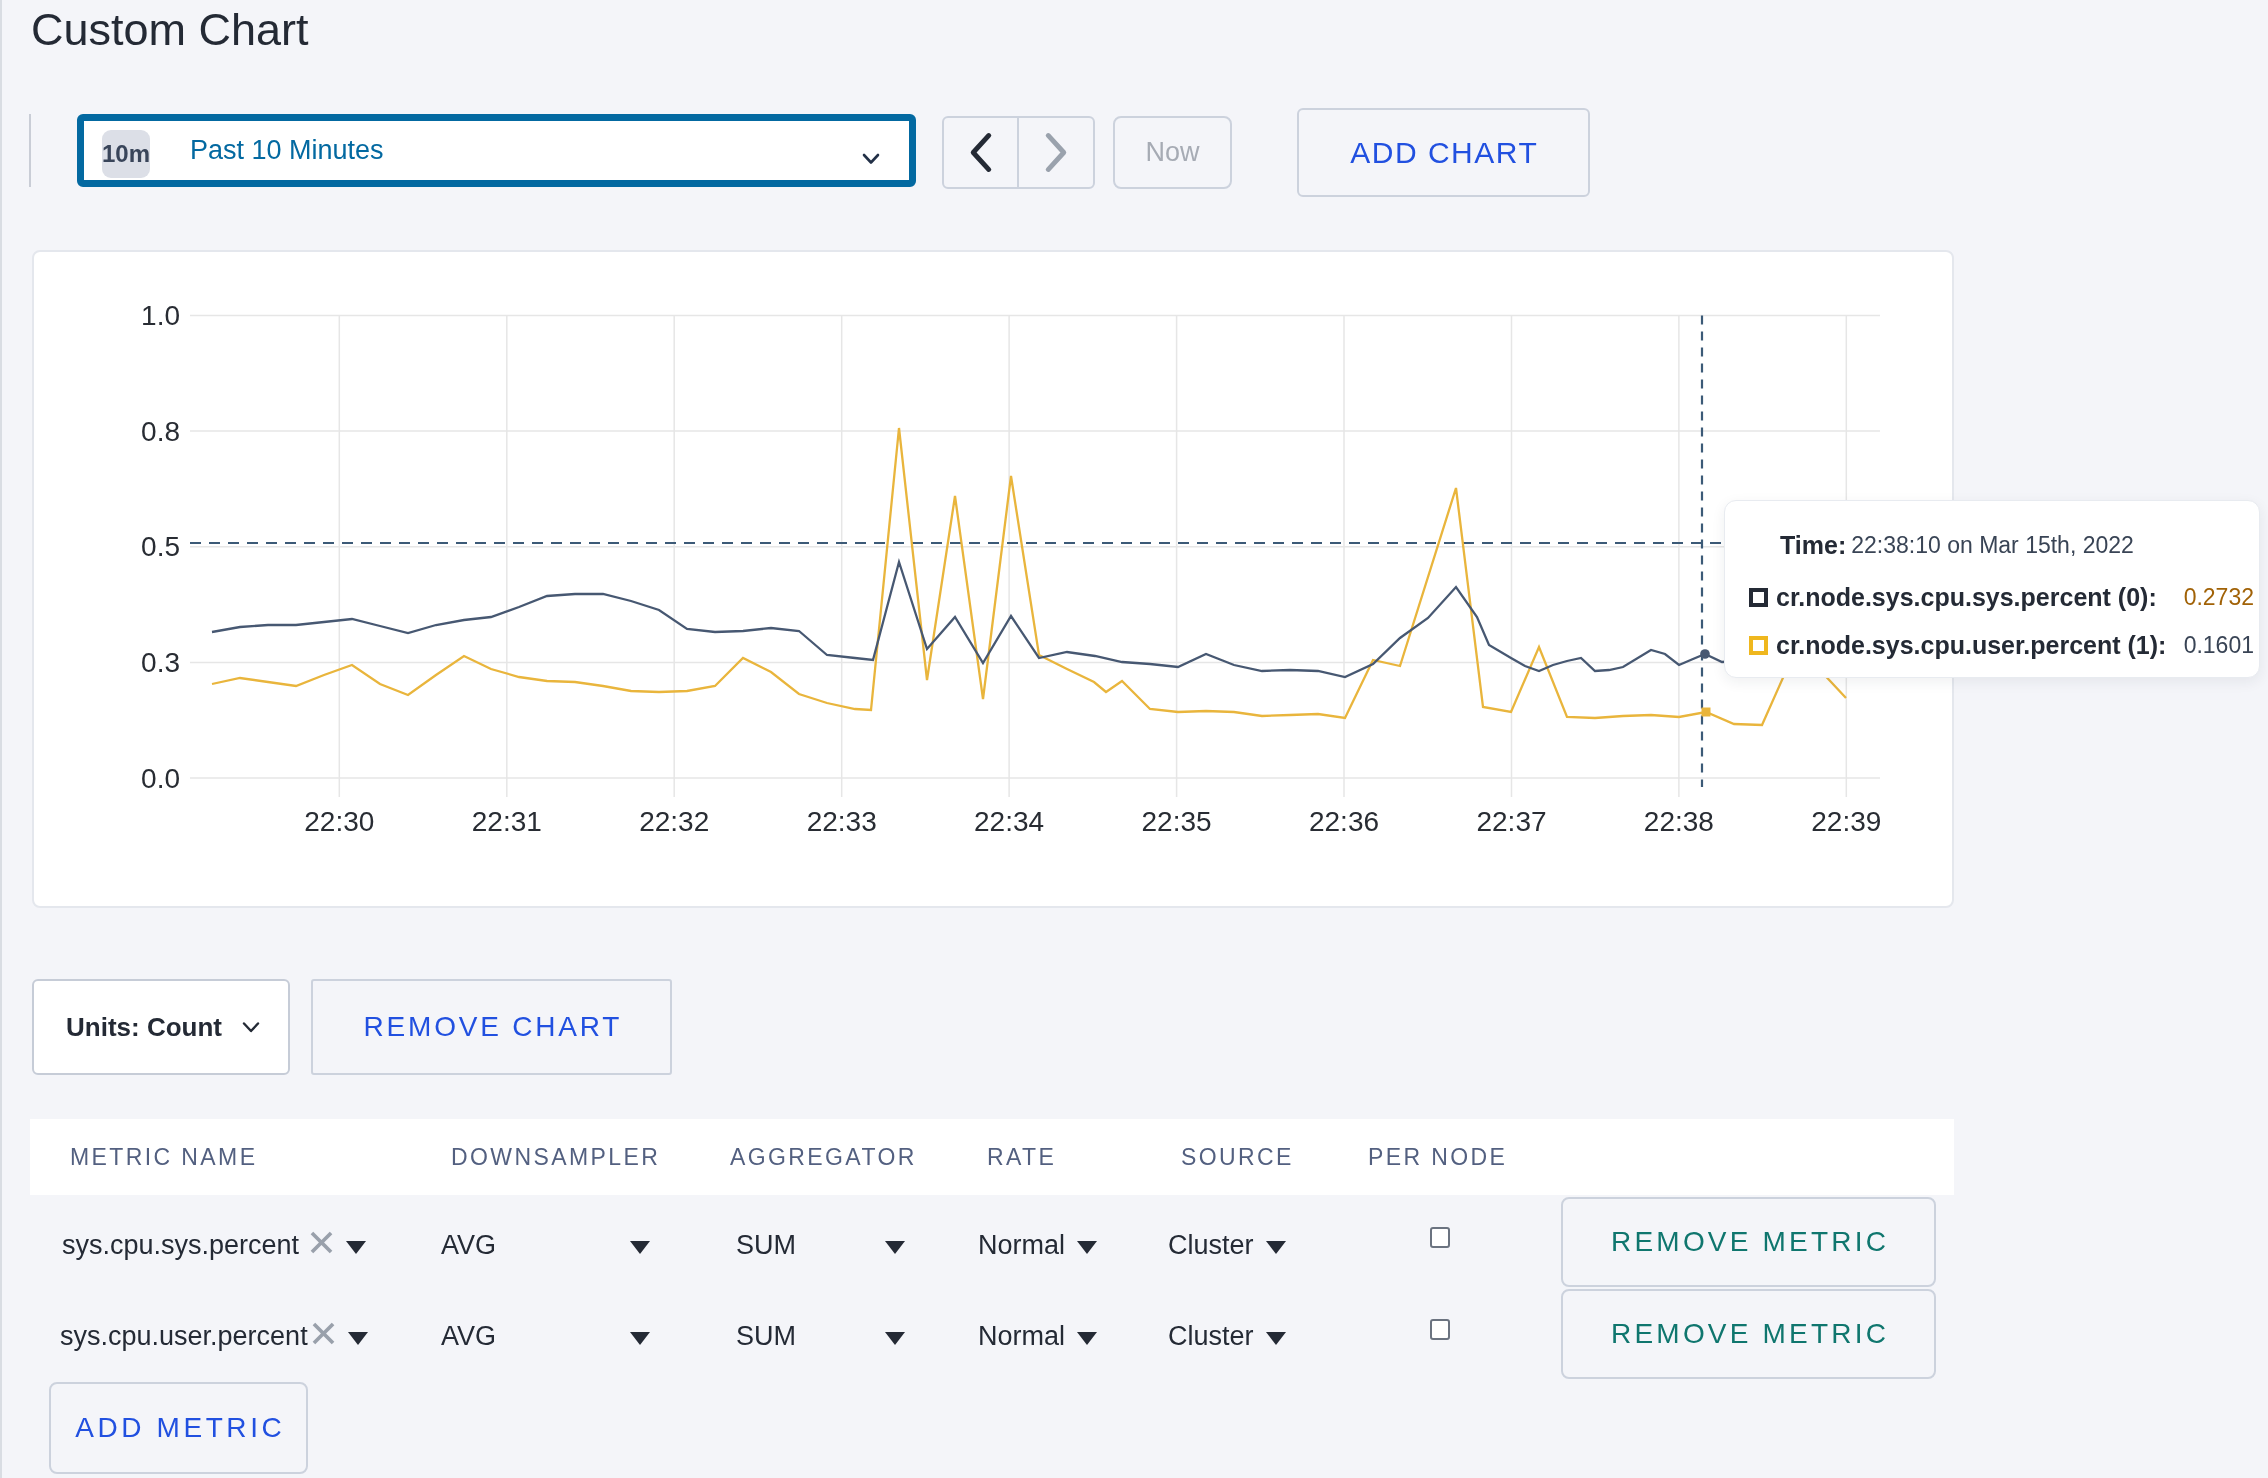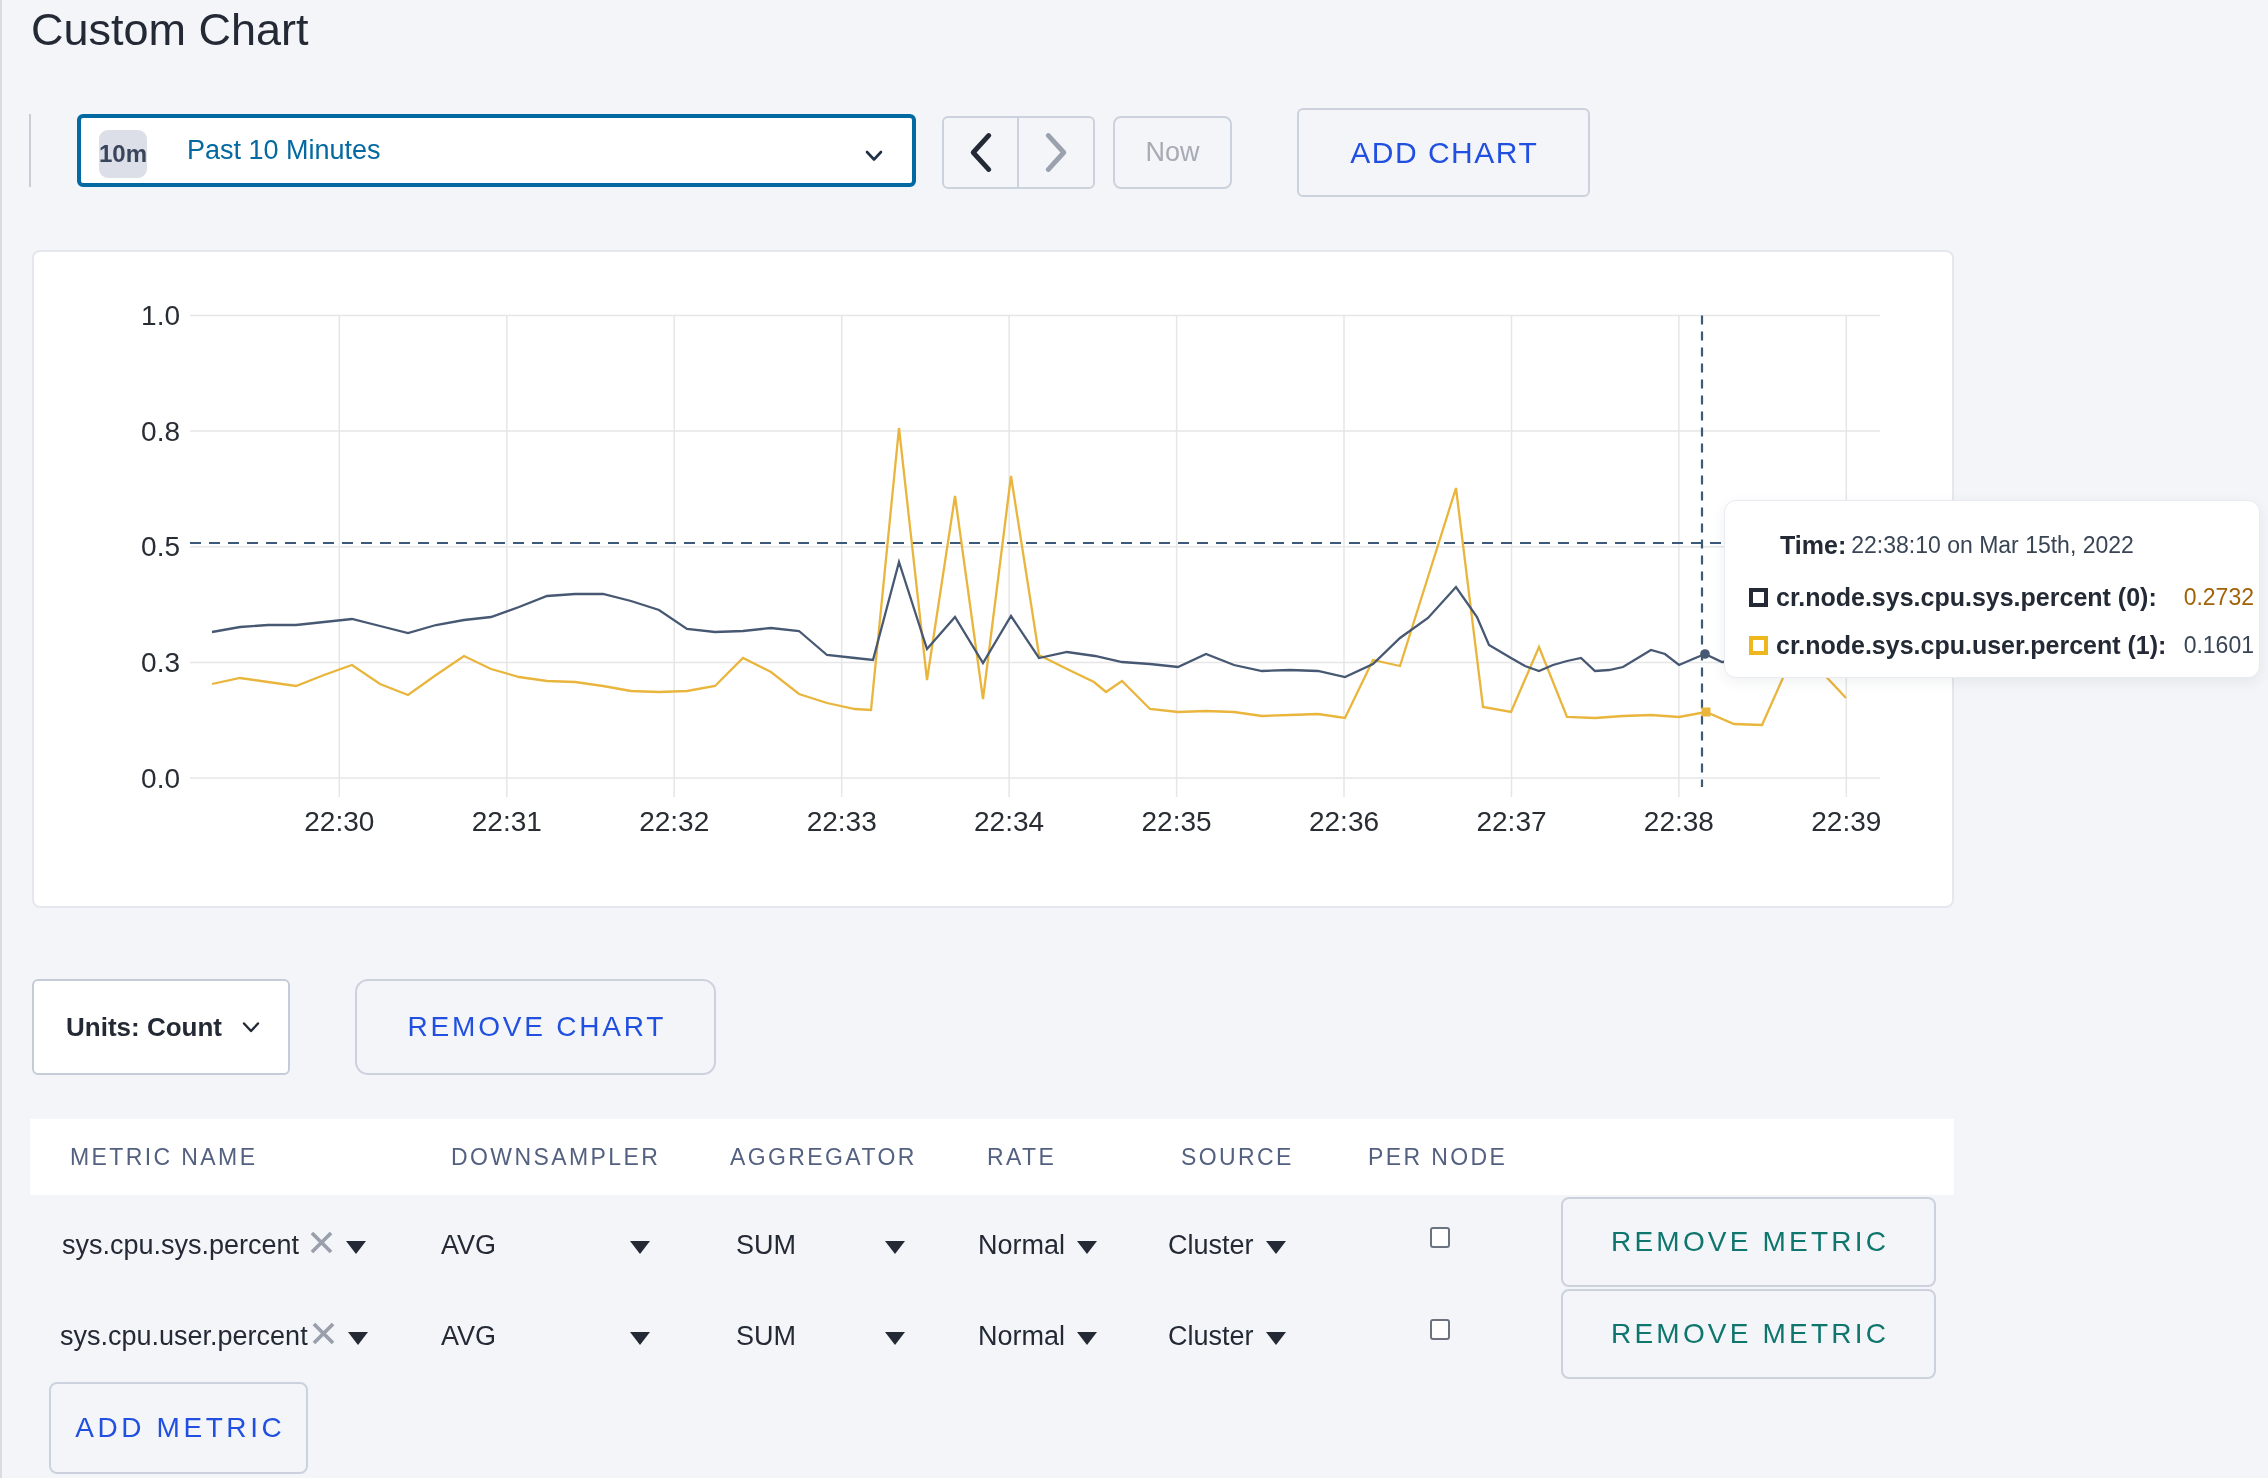--- a/index.html
+++ b/index.html
@@ -13,21 +13,21 @@
 .leftline { position:absolute; left:0; top:0; width:2px; height:1478px; background:#d9dde3; }
 .abs { position:absolute; }
 h1 {
   position:absolute; left:31px; top:4px;
   font-size:45px; font-weight:400; color:#242a35; letter-spacing:0;
 }
 
 .vline { position:absolute; left:29px; top:114px; width:2px; height:73px; background:#c9cdd6; }
 .dd {
   position:absolute; left:77px; top:114px; width:839px; height:73px;
-  background:#fff; border:4px solid #0369a1; border-radius:6px;
+  background:#fff; border:7px solid #0369a1; border-radius:6px;
   display:flex; align-items:center;
 }
 .badge {
   margin-left:18px; margin-top:6px; width:48px; height:48px; background:#dcdfe7; border-radius:9px;
   display:flex; align-items:center; justify-content:center;
   font-size:24px; font-weight:bold; color:#39455a;
 }
 .ddtext { margin-left:40px; font-size:27px; color:#0369a1; }
 .ddchev { position:absolute; right:24px; top:23px; }
 .btn {
@@ -54,21 +54,21 @@
 .ttrow b { font-size:25px; }
 .sq { width:19px; height:19px; border:4px solid #242a35; margin-right:8px; flex:none; }
 .sq.y { border-color:#efb71e; }
 
 .units {
   position:absolute; left:32px; top:979px; width:258px; height:96px;
   background:#fff; border:2px solid #c6ccd7; border-radius:6px;
   display:flex; align-items:center;
   font-size:26px; font-weight:bold; color:#242a35;
 }
-.rmchart { left:311px; top:979px; width:361px; height:96px; font-size:28px; color:#2150e0; letter-spacing:2.8px; font-weight:400; border-radius:13px; text-indent:2.8px;margin-left:44px;}
+.rmchart { left:311px; top:979px; width:361px; height:96px; font-size:28px; color:#2150e0; letter-spacing:2.8px; font-weight:400; border-radius:3px; text-indent:2.8px;}
 
 .thead { position:absolute; left:30px; top:1119px; width:1924px; height:76px; background:#fff; }
 .th { position:absolute; top:1144px; font-size:23px; font-weight:500; letter-spacing:2.4px; color:#536080; }
 .cell { position:absolute; font-size:27px; color:#242a35; }
 .caret { position:absolute; width:0; height:0; border-left:10px solid transparent; border-right:10px solid transparent; border-top:13px solid #242a35; }
 .xmark { position:absolute; font-size:37px; color:#99a0ab; font-weight:400; }
 .cbox { position:absolute; width:20px; height:21px; background:#fff; border:2.5px solid #6b7380; border-radius:3px; }
 .rmmetric { width:375px; height:90px; font-size:28px; color:#0f766e; letter-spacing:3.2px; font-weight:400; border-radius:8px; left:1561px; text-indent:3.2px;}
 .addmetric { left:49px; top:1382px; width:259px; height:92px; font-size:28px; color:#2150e0; letter-spacing:3.6px; font-weight:400; border-radius:8px; text-indent:3.6px;}
 </style>

